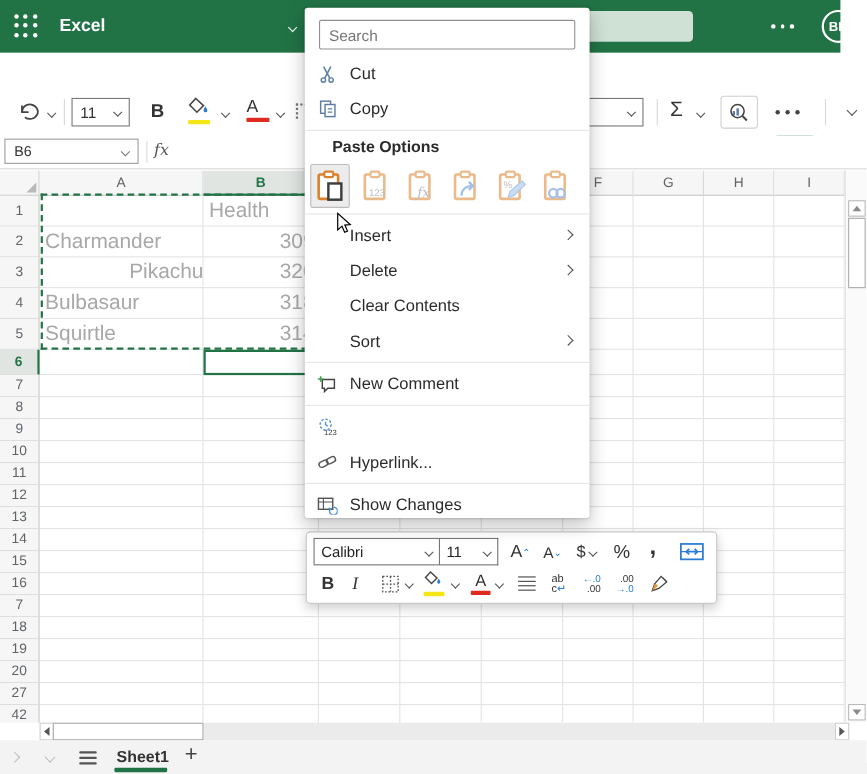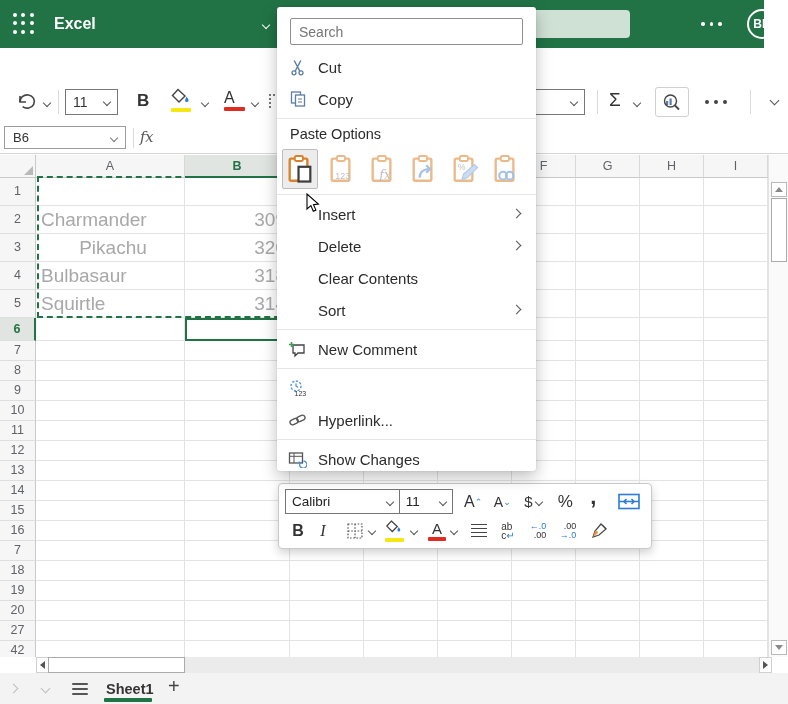--- a/index.html
+++ b/index.html
@@ -84,21 +84,21 @@
            box-shadow:0 6px 16px rgba(0,0,0,.25),0 0 2px rgba(0,0,0,.12);padding-top:11px;box-sizing:border-box}
   .msearch{display:block;margin:0 13px 6px 13px;width:233px;height:27px;box-sizing:border-box;border:1px solid #8f8f8f;border-radius:2px;
            padding:0 8px;font-size:14px;font-family:"Liberation Sans",sans-serif;color:#333;outline:none}
   .msearch::placeholder{color:#767676}
   .mrow{height:32px;display:flex;align-items:center;font-size:15px;color:#2b2b2b;position:relative;cursor:default}
   .mic{width:41px;display:flex;align-items:center;justify-content:center;flex:none}
   .mlabel{flex:1}
   .mrow.noicon{padding-left:41px}
   .msub{position:absolute;right:16px;top:12px}
   .mdiv{height:1px;background:#e6e6e6;margin:3px 0}
-  .mheader{height:25px;line-height:25px;padding-left:13px;font-size:14.5px;font-weight:400;color:#2b2b2b}
+  .mheader{height:25px;line-height:25px;padding-left:25px;font-size:14.5px;font-weight:700;color:#2b2b2b}
   .pasterow{height:44px;display:flex;align-items:center;padding-left:5px;gap:7px}
   .pslot{width:34px;height:38px;display:flex;align-items:center;justify-content:center;border-radius:2px}
   .pslot.sel{background:#ececec;border:1px solid #bdbdbd}
   .pslot.dim{opacity:.55}
   
   .minibar{left:278px;top:483px;width:374px;height:66px;background:#fff;border:1px solid #c9c9c9;border-radius:4px;z-index:5;
            box-shadow:0 4px 10px rgba(0,0,0,.18);box-sizing:border-box;padding:3px 6px;display:flex;flex-direction:column;justify-content:space-between}
   .mtrow{display:flex;align-items:center;height:29px}
   .mcombo{box-sizing:border-box;border:1px solid #767676;height:25px;display:flex;align-items:center;justify-content:space-between;
           padding:0 6px;font-size:13.5px;color:#222;background:#fff}
@@ -287,23 +287,24 @@
       <div class="vgline" style="left: 184px; top: 23px; height: 479px;"></div>
       <div class="vgline" style="left: 289px; top: 23px; height: 479px;"></div>
       <div class="vgline" style="left: 363px; top: 23px; height: 479px;"></div>
       <div class="vgline" style="left: 437px; top: 23px; height: 479px;"></div>
       <div class="vgline" style="left: 511px; top: 23px; height: 479px;"></div>
       <div class="vgline" style="left: 575px; top: 23px; height: 479px;"></div>
       <div class="vgline" style="left: 639px; top: 23px; height: 479px;"></div>
       <div class="vgline" style="left: 703px; top: 23px; height: 479px;"></div>
       <div class="vgline" style="left: 767px; top: 23px; height: 479px;"></div>
       <div class="cellval" style="left: 36px; top: 51px; width: 149px; height: 28px; line-height: 28px; text-align: left; padding: 0px 0px 0px 5px;">Charmander</div>
-      <div class="cellval" style="left: 36px; top: 79px; width: 149px; height: 28px; line-height: 28px; text-align: center; padding: 0px 0px 0px 5px;">Pikachu</div>
+      <div class="cellval" style="left: 36px; top: 79px; width: 149px; height: 28px; line-height: 28px; text-align: right; padding: 0px 0px 0px 5px;">Pikachu</div>
       <div class="cellval" style="left: 36px; top: 107px; width: 149px; height: 28px; line-height: 28px; text-align: left; padding: 0px 0px 0px 5px;">Bulbasaur</div>
       <div class="cellval" style="left: 36px; top: 135px; width: 149px; height: 28px; line-height: 28px; text-align: left; padding: 0px 0px 0px 5px;">Squirtle</div>
+      <div class="cellval" style="left: 185px; top: 23px; width: 105px; height: 28px; line-height: 28px; text-align: left; padding: 0px 0px 0px 5px;">Health</div>
       <div class="cellval" style="left: 185px; top: 51px; width: 105px; height: 28px; line-height: 28px; text-align: right; padding: 0px 4px 0px 0px;">309</div>
       <div class="cellval" style="left: 185px; top: 79px; width: 105px; height: 28px; line-height: 28px; text-align: right; padding: 0px 4px 0px 0px;">320</div>
       <div class="cellval" style="left: 185px; top: 107px; width: 105px; height: 28px; line-height: 28px; text-align: right; padding: 0px 4px 0px 0px;">318</div>
       <div class="cellval" style="left: 185px; top: 135px; width: 105px; height: 28px; line-height: 28px; text-align: right; padding: 0px 4px 0px 0px;">314</div>
       <div class="ants" style="left: 37px; top: 21px; width: 253px; height: 142px;"></div>
       <div class="activecell" style="left: 185px; top: 163px; width: 105px; height: 23px;"></div>
     </div>
 
   <div class="abs vscroll">
     <div class="sbtn" style="left:2px;top:27px;width:16px;height:15px">

